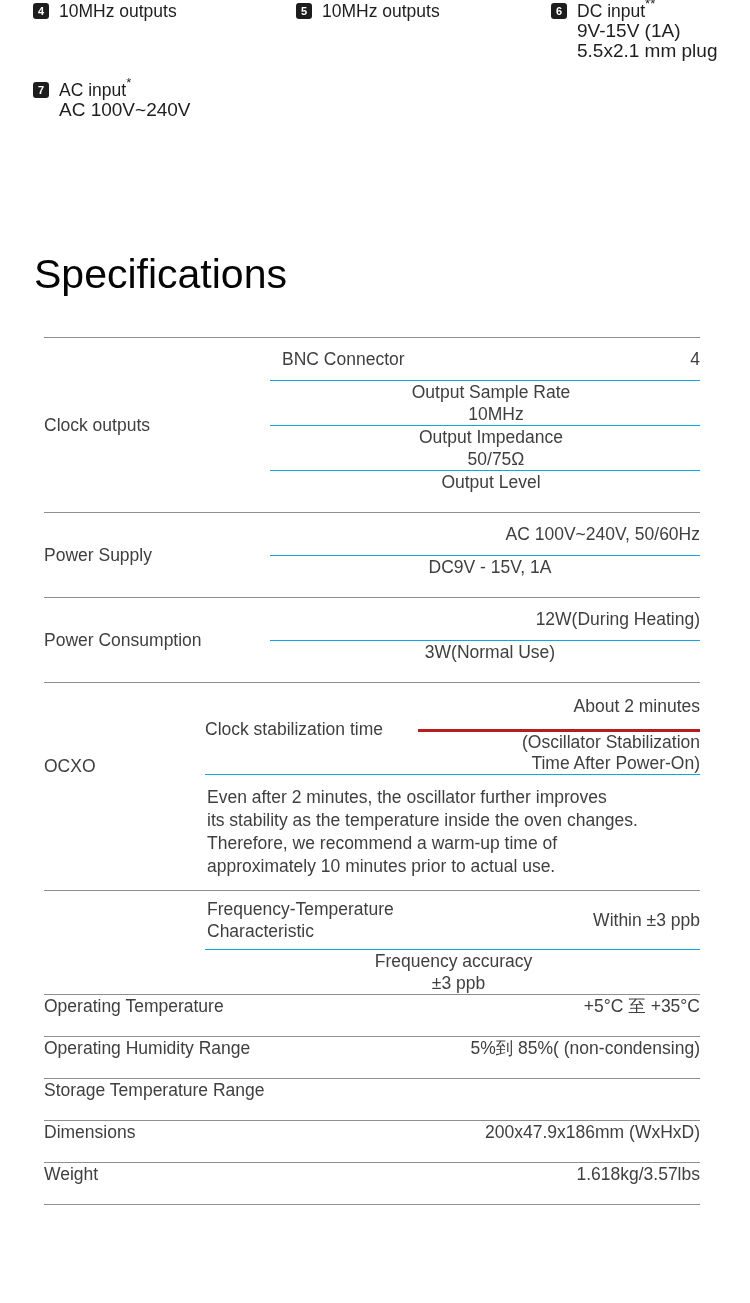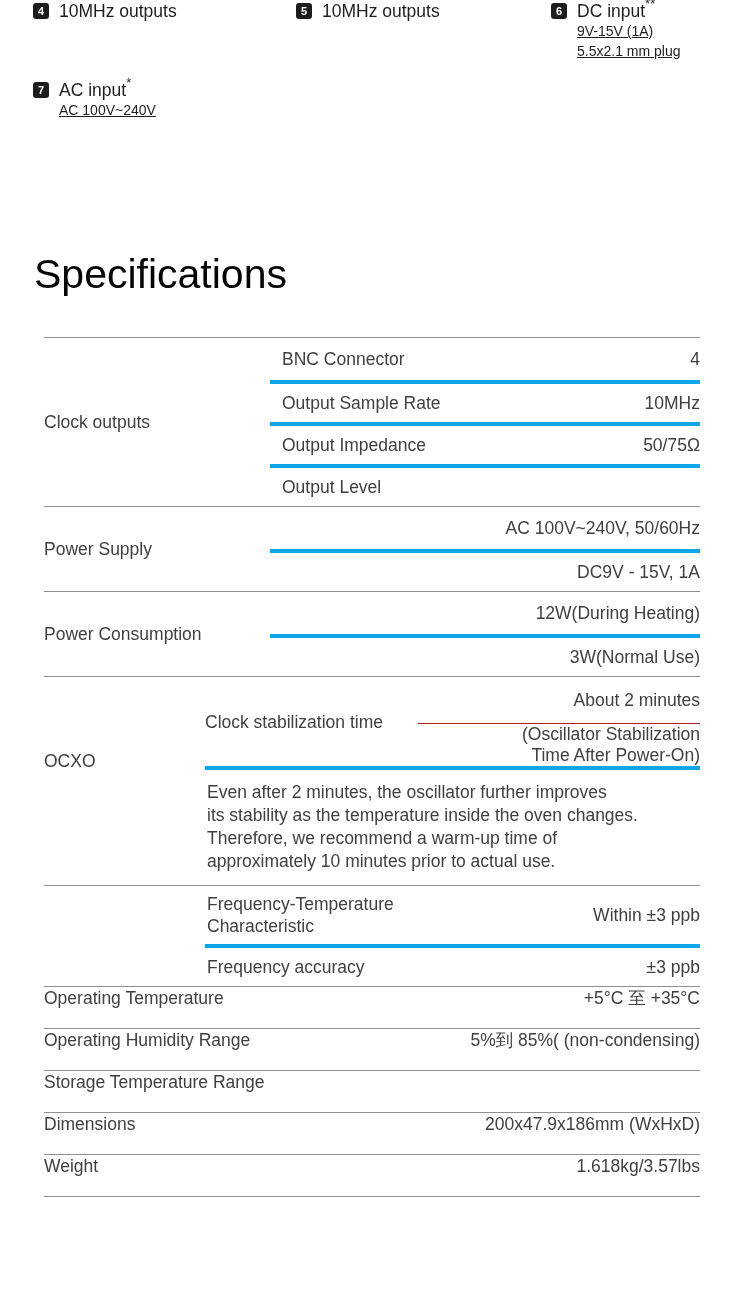--- a/index.html
+++ b/index.html
@@ -11,21 +11,21 @@
   }
   
   .legend-item{position:absolute;display:flex;align-items:flex-start;}
   .badge{
     width:16px;height:16px;border-radius:3px;background:#1d1d1d;color:#fff;
     font-size:11px;font-weight:bold;display:flex;align-items:center;justify-content:center;
     flex:0 0 16px;margin-top:2px;margin-right:10px;
   }
   .legend-label{font-size:17.5px;color:#1e1e1e;line-height:20px;white-space:nowrap;}
   .legend-label sup{font-size:13px;position:relative;top:-2px;line-height:0;}
-  .legend-sub{font-size:14px;color:#1e1e1e;line-height:20px;white-space:nowrap;text-decoration:underline;}
+  .legend-sub{font-size:19px;color:#1e1e1e;line-height:20px;white-space:nowrap;}
   .legend-sub:first-of-type{margin-top:2px;}
   
   .heading{
     position:absolute;left:34px;top:221px;font-size:41px;color:#050505;
     font-weight:400;letter-spacing:0;line-height:52px;
   }
   
   .spec{
     position:absolute;left:44px;top:337px;width:656px;
     font-size:17.5px;color:#3f3f3f;
@@ -33,39 +33,39 @@
   }
   .sec{display:flex;border-top:1px solid #8f8f8f;}
   .gcol{display:flex;align-items:center;flex:0 0 auto;}
   .w226{width:226px;}
   .w161{width:161px;}
   .rows{flex:1;min-width:0;}
   .row{
     display:flex;align-items:center;justify-content:space-between;
     min-height:42px;box-sizing:border-box;
   }
-  .row + .row, .note{border-top:4px solid #0ea5e9;}
+  .row + .row, .note{border-top:1px solid #0ea5e9;flex-direction:column;}
   .sec-clock .row{padding-left:12px;}
   .sec-freq .row{padding-left:2px;}
   .row.tall{min-height:58px;}
   .rname{line-height:22px;}
   .rval{text-align:right;flex:1;padding-left:10px;line-height:22px;}
   .pre{white-space:pre-line;}
   
   .sec.simple{align-items:flex-start;min-height:42px;box-sizing:border-box;
     display:flex;justify-content:space-between;}
   .sec.simple .rname{flex:0 0 auto;}
   
   .gcol-ocxo{align-items:center;padding-bottom:40px;box-sizing:border-box;}
   .stab{display:flex;}
   .stab-label{display:flex;align-items:center;width:213px;flex:0 0 213px;line-height:22px;}
   .stab-vals{flex:1;min-width:0;}
   .stab-top{height:46px;display:flex;align-items:center;justify-content:flex-end;box-sizing:border-box;}
   .stab-bottom{
-    border-top:1px solid #b91c1c;min-height:42px;display:flex;align-items:center;
+    border-top:3px solid #b91c1c;min-height:42px;display:flex;align-items:center;
     justify-content:flex-end;text-align:right;line-height:21px;box-sizing:border-box;
   }
   .note{padding:11px 0 12px 2px;line-height:23px;}
 </style>
 </head>
 <body>
 
 <div class="legend-item" style="left:33px;top:1px;">
   <span class="badge">4</span>
   <div>

